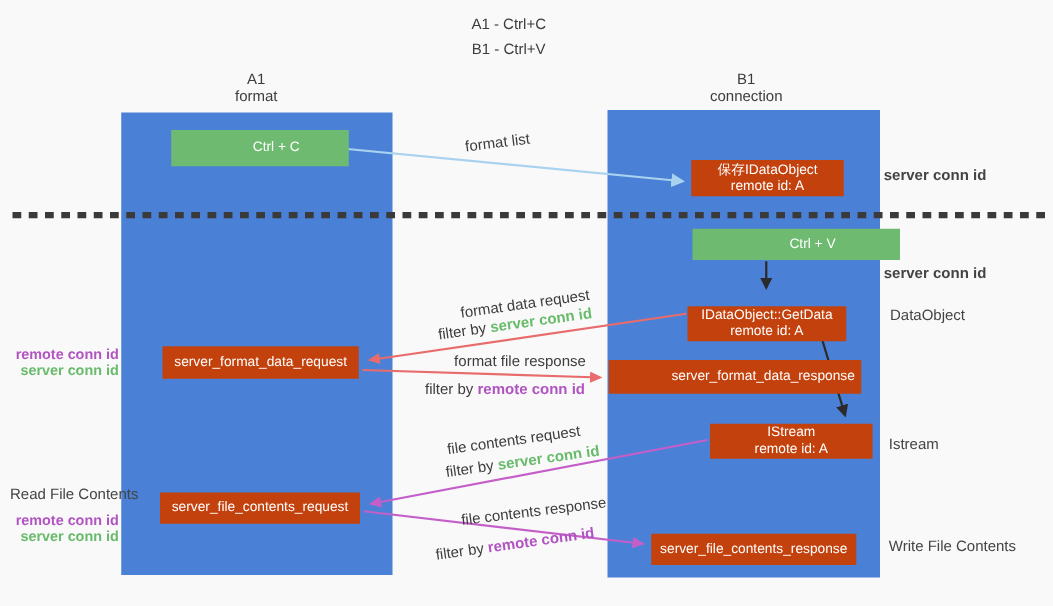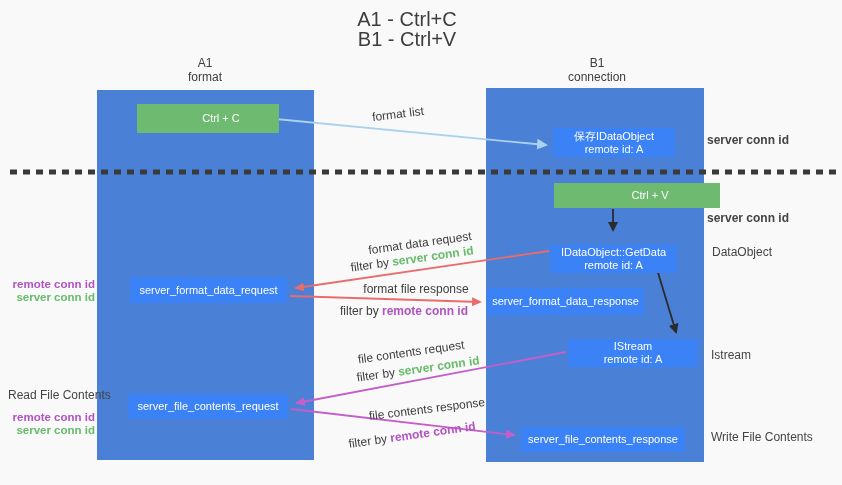--- a/index.html
+++ b/index.html
@@ -9,27 +9,27 @@
     font-family:"Liberation Sans",sans-serif;color:#3d3d3d;
   }
   .lane{position:absolute;background:#4a80d6;z-index:0;}
   #arrows{position:absolute;left:0;top:0;z-index:1;pointer-events:none;}
   .node{
     position:absolute;z-index:2;display:flex;flex-direction:column;
     align-items:center;justify-content:center;color:#fff;
     font-size:11px;line-height:13px;text-align:center;white-space:nowrap;
   }
   .node.green{background:#6eba71;padding-left:26px;}
-  .node.orange{background:#3b82f6;}
+  .node.orange{background:#c2410c;}
   .hdr{
     position:absolute;z-index:2;font-size:12px;line-height:14px;
     text-align:center;color:#3d3d3d;white-space:nowrap;
   }
   .title{
-    position:absolute;z-index:2;font-size:20px;line-height:20px;
+    position:absolute;z-index:2;font-size:12px;line-height:20px;
     text-align:center;color:#3d3d3d;white-space:nowrap;
   }
   .lbl{
     position:absolute;z-index:3;font-size:12px;color:#3d3d3d;
     white-space:nowrap;text-align:center;
   }
   .rot7{transform:rotate(-7deg);}
   .rot8{transform:rotate(-8deg);}
   .green-text{color:#67bb6a;font-weight:bold;}
   .purple-text{color:#b153c1;font-weight:bold;}
@@ -103,21 +103,21 @@
 
   <div class="node orange" style="left:550px;top:245px;width:127px;height:28px;">
     <div>IDataObject::GetData</div>
     <div>remote id: A</div>
   </div>
 
   <div class="node orange" style="left:130px;top:277px;width:157px;height:26px;">
     <div>server_format_data_request</div>
   </div>
 
-  <div class="node orange" style="left:487px;top:288px;width:157px;height:27px;">
+  <div class="node orange" style="left:487px;top:288px;width:157px;height:27px;padding-left:45px;">
     <div>server_format_data_response</div>
   </div>
 
   <div class="node orange" style="left:568px;top:339px;width:130px;height:28px;">
     <div>IStream</div>
     <div>remote id: A</div>
   </div>
 
   <div class="node orange" style="left:128px;top:394px;width:160px;height:25px;align-items:center;">
     <div>server_file_contents_request</div>

